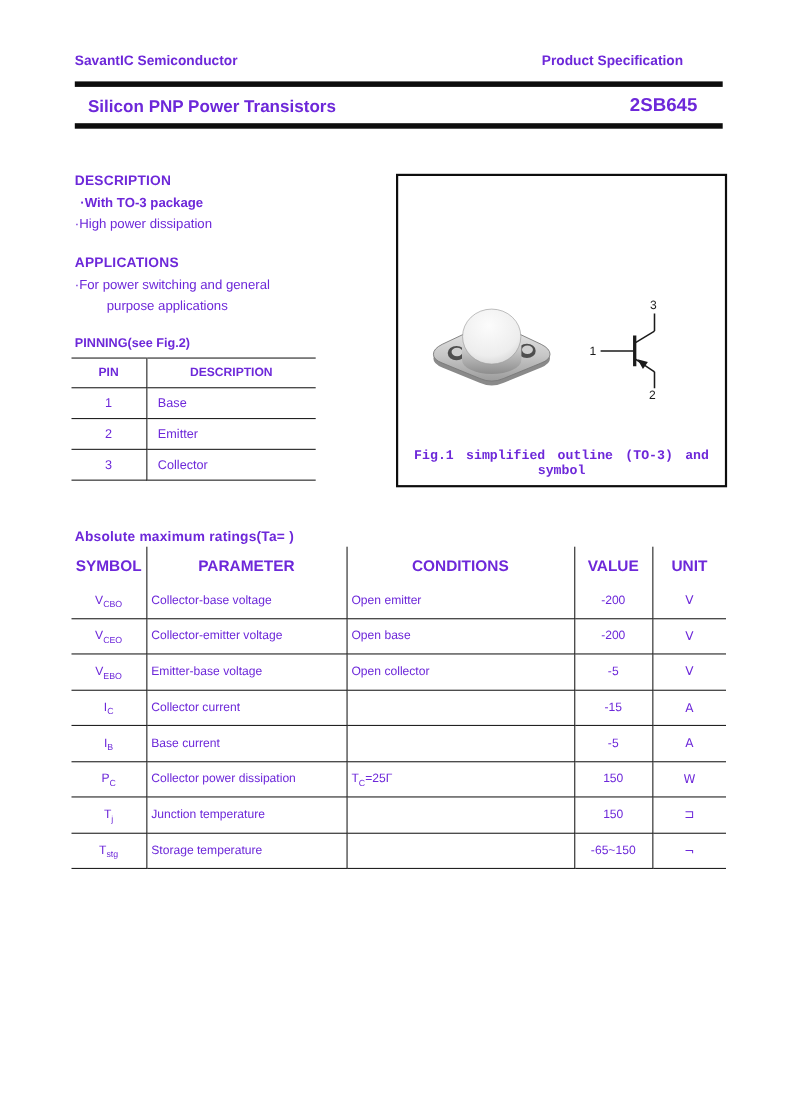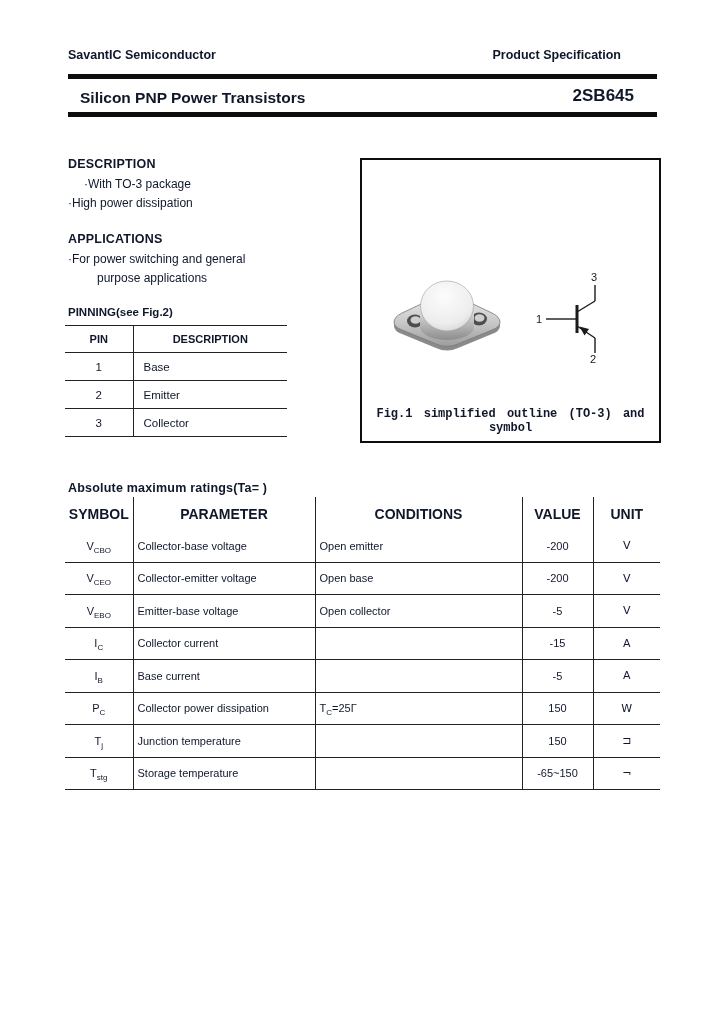--- a/index.html
+++ b/index.html
@@ -1,18 +1,18 @@
 <!DOCTYPE html>
 <html><head>
 <meta charset="utf-8">
 <style>
   html,body { margin:0; padding:0; background:#ffffff; }
   .page {
     position:relative; width:720px; height:1012px; background:#fff;
-    font-family:"Liberation Sans","DejaVu Sans",sans-serif; color:#0f172a;
+    font-family:"Liberation Sans","DejaVu Sans",sans-serif; color:#6d28d9;
     overflow:hidden;
   }
   .abs { position:absolute; }
   .b { font-weight:bold; }
   .rule { background:#0d0d0d; height:5px; }
 
   
   .company   { left:68px; top:48px;  font-size:12.5px; font-weight:bold; }
   .spec      { right:99px; top:48px; font-size:12.5px; font-weight:bold;text-align:center; }
   .rule1     { left:68px; top:74px;  width:589px; }
@@ -54,21 +54,21 @@
 <div class="page">
 
   <span class="abs company">SavantIC Semiconductor</span>
   <span class="abs spec">Product Specification</span>
   <div class="abs rule rule1"></div>
   <span class="abs family">Silicon PNP Power Transistors</span>
   <span class="abs part">2SB645</span>
   <div class="abs rule rule2"></div>
 
   <div class="abs sec-h" style="left:68px; top:157px;">DESCRIPTION</div>
-  <div class="abs body-t" style="left:84px; top:177px;">·With TO-3 package</div>
+  <div class="abs body-t" style="left:73px; top:177px;font-weight:bold;">·With TO-3 package</div>
   <div class="abs body-t" style="left:68px; top:196px;">·High power dissipation</div>
 
   <div class="abs sec-h" style="left:68px; top:232px;">APPLICATIONS</div>
   <div class="abs body-t" style="left:68px; top:252px;">·For power switching and general</div>
   <div class="abs body-t" style="left:97px; top:271px;">purpose applications</div>
 
   <div class="abs b" style="left:68px; top:306px; font-size:11.5px;">PINNING(see Fig.2)</div>
   <table class="abs pin-table" style="left:65px; top:325px; width:222px;">
     <colgroup>
         <col style="width:68px">

